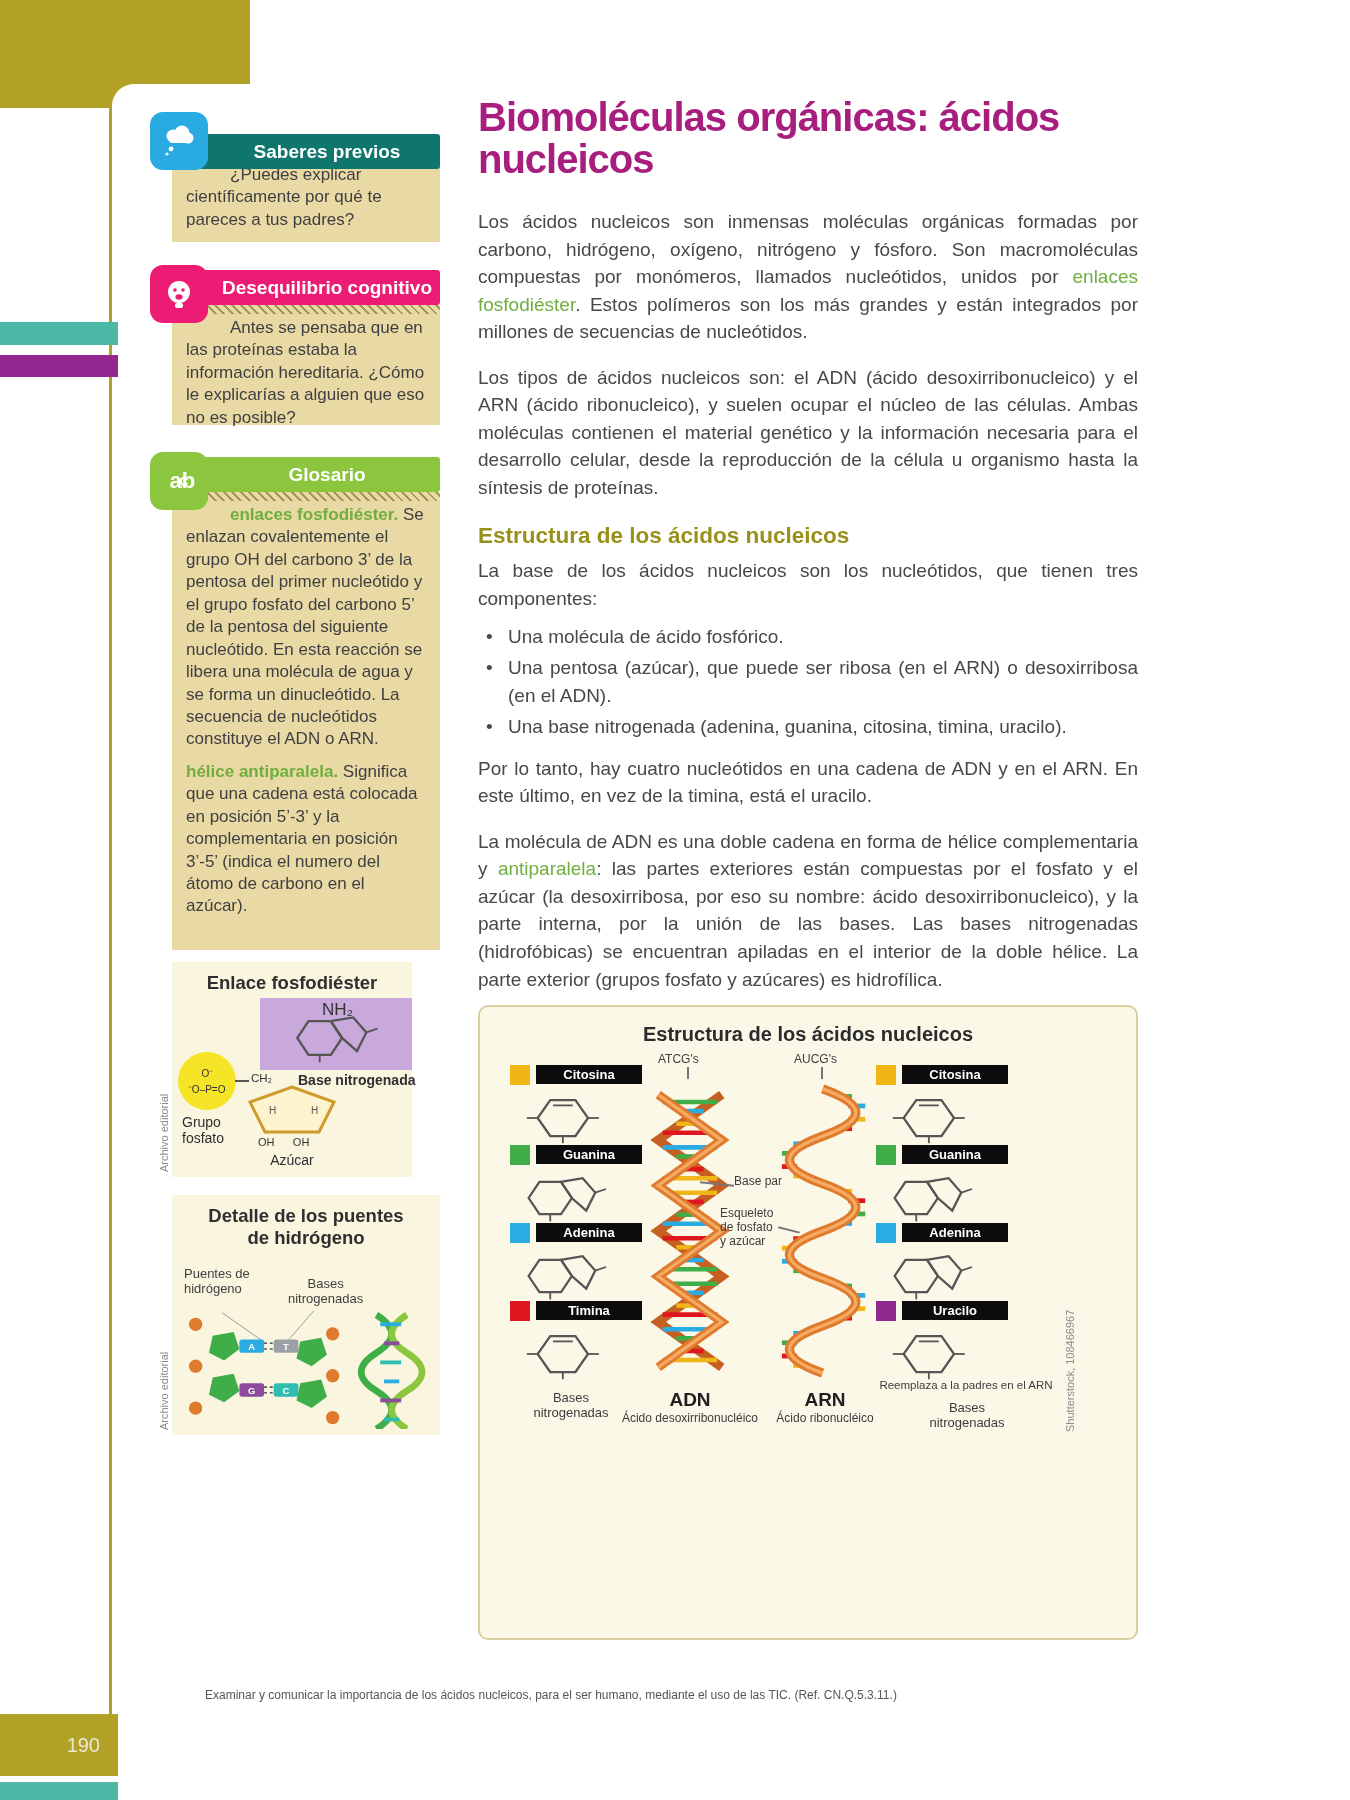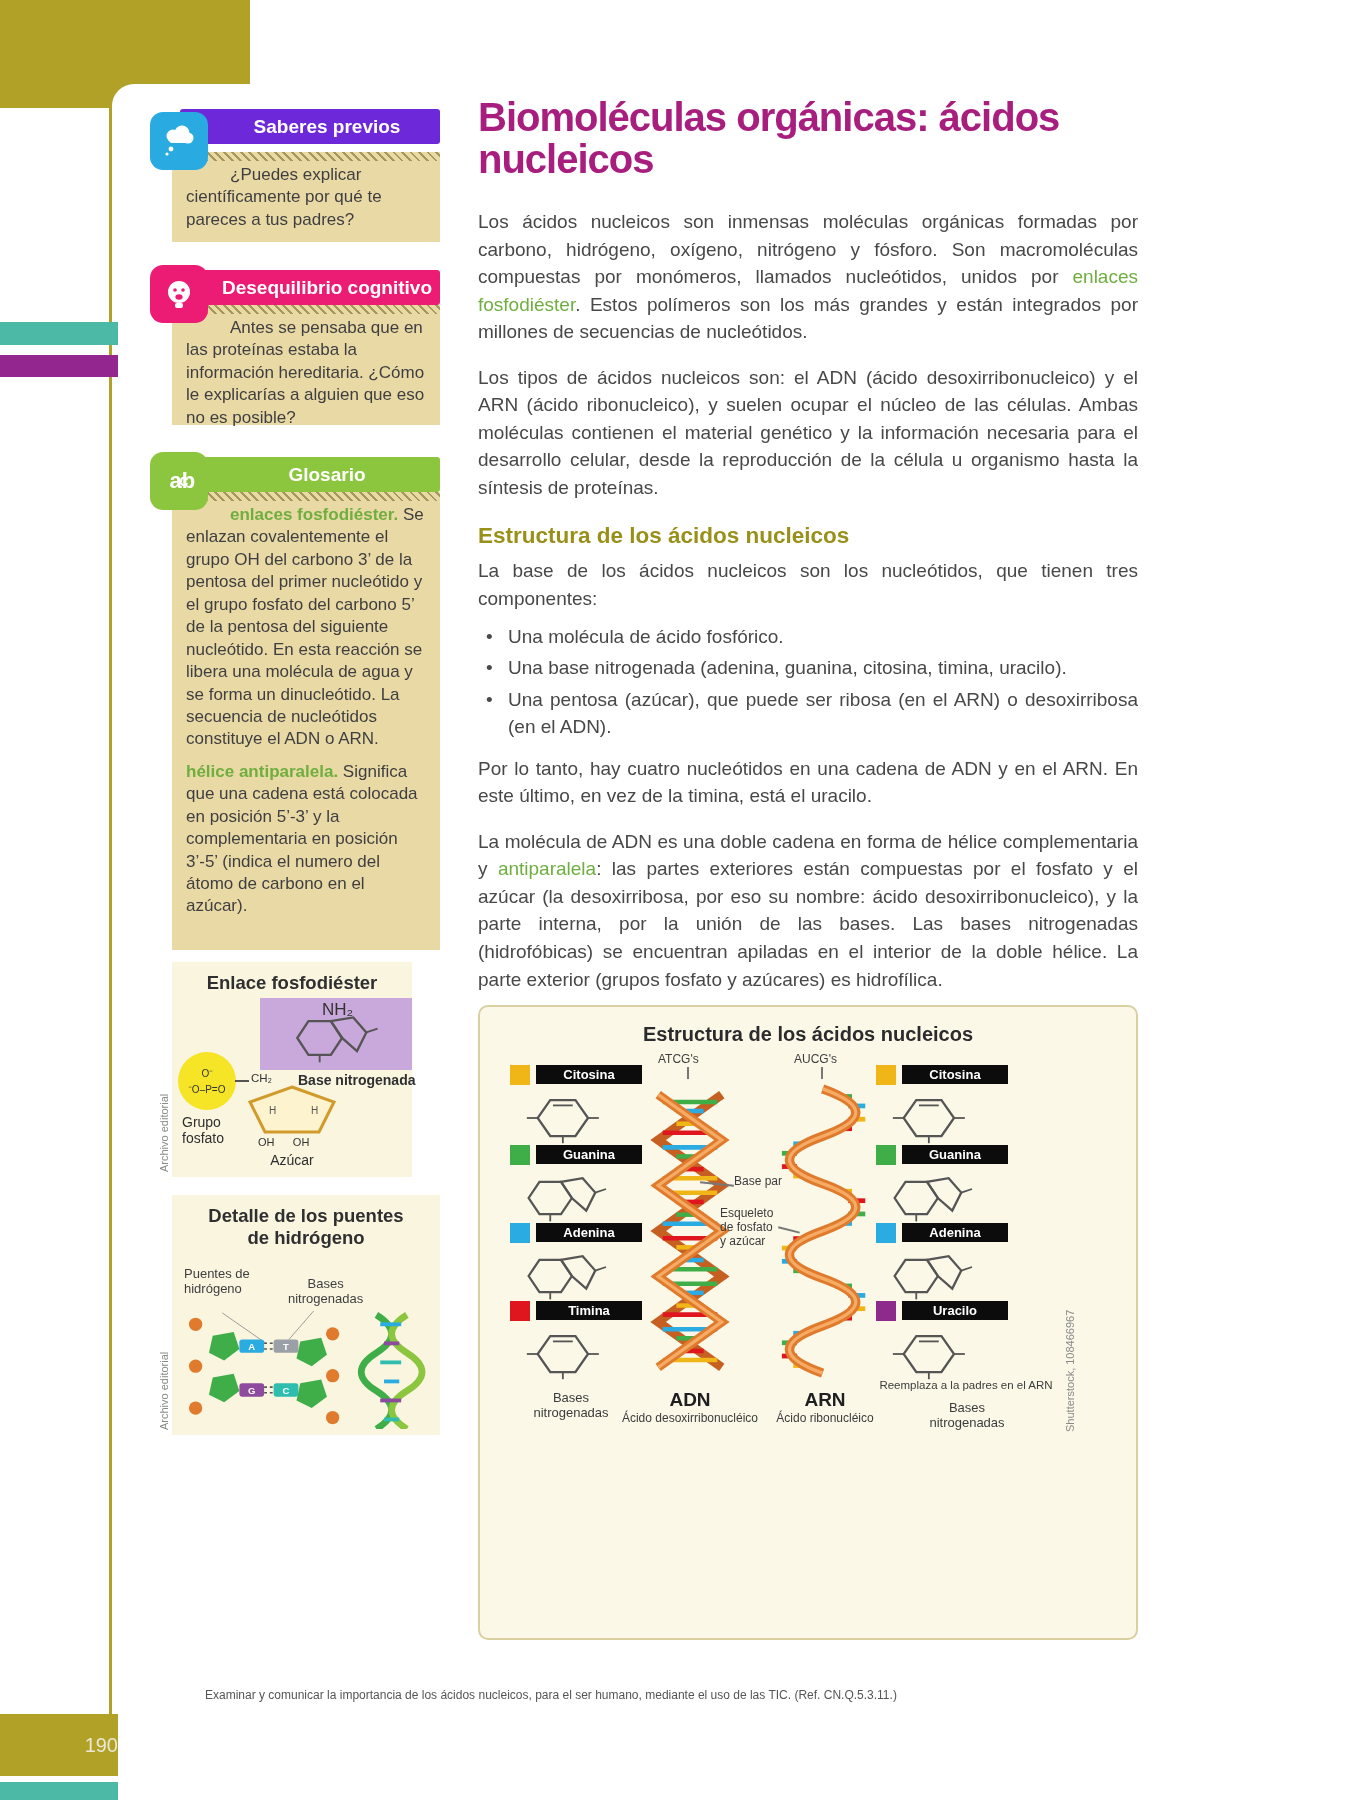--- a/index.html
+++ b/index.html
@@ -69,36 +69,36 @@
         <line x1="30" y1="48" x2="30" y2="56" stroke="#555" stroke-width="2"></line>
       </g>
     </defs>
   </svg>
 
   <div class="abs olive" style="left:0;top:0;width:250px;height:108px"></div>
   <div class="abs" style="left:112px;top:84px;width:138px;height:24px;background:#fff;border-top-left-radius:22px"></div>
   <div class="abs olive" style="left:109px;top:86px;width:3px;height:1629px"></div>
   <div class="abs teal" style="left:0;top:322px;width:118px;height:23px"></div>
   <div class="abs mag" style="left:0;top:355px;width:118px;height:22px"></div>
-  <div class="abs olive" style="left:0;top:1714px;width:118px;height:62px;display:flex;align-items:center;justify-content:flex-end;">
+  <div class="abs olive" style="left:0;top:1714px;width:118px;height:62px;display:flex;align-items:center;justify-content:flex-end;padding-right:18px">
     <span style="color:#ebe7d3;font-size:20px">190</span>
   </div>
   <div class="abs teal" style="left:0;top:1782px;width:118px;height:18px"></div>
 
   <div class="f-icon" style="left:150px;top:112px;background:#29abe2">
     <svg width="36" height="34" viewBox="0 0 36 34">
       <circle cx="12" cy="12" r="6.5" fill="#fff"></circle>
       <circle cx="21" cy="9" r="7.5" fill="#fff"></circle>
       <circle cx="27" cy="14" r="5.5" fill="#fff"></circle>
       <rect x="8" y="12" width="23" height="7" rx="3.5" fill="#fff"></rect>
       <circle cx="10" cy="25" r="2.4" fill="#fff"></circle>
       <circle cx="6" cy="30" r="1.6" fill="#fff"></circle>
     </svg>
   </div>
-  <div class="f-head" style="left:180px;top:109px;width:260px;background:#6d28d9">
+  <div class="f-head" style="left:180px;top:134px;width:260px;background:#0f766e">
     <span>Saberes previos</span>
   </div>
   <div class="hatch" style="left:206px;top:152px;width:234px"></div>
   <div class="f-body" style="left:172px;top:152px;width:268px;height:90px">
     <p style="text-indent:44px">¿Puedes explicar científicamente por qué te pareces a tus padres?</p>
   </div>
 
   <div class="f-icon" style="left:150px;top:265px;background:#ec1c74">
     <svg width="34" height="34" viewBox="0 0 34 34">
       <circle cx="17" cy="15" r="11" fill="#fff"></circle>
@@ -208,22 +208,22 @@
   <span class="vcredit" style="left:158px;top:1430px">Archivo editorial</span>
 
   <div id="maincol">
     <h1 class="title">Biomoléculas orgánicas: ácidos nucleicos</h1>
     <p class="para" style="margin-bottom:18px"><span>Los ácidos nucleicos son inmensas moléculas orgánicas formadas por carbono, hidrógeno, oxígeno, nitrógeno y fósforo. Son macromoléculas compuestas por monómeros, llamados nucleótidos, unidos por </span><span class="green">enlaces fosfodiéster</span><span>. Estos polímeros son los más grandes y están integrados por millones de secuencias de nucleótidos.</span></p>
     <p class="para" style="margin-bottom:22px">Los tipos de ácidos nucleicos son: el ADN (ácido desoxirribonucleico) y el ARN (ácido ribonucleico), y suelen ocupar el núcleo de las células. Ambas moléculas contienen el material genético y la información necesaria para el desarrollo celular, desde la reproducción de la célula u organismo hasta la síntesis de proteínas.</p>
     <h2 class="sect">Estructura de los ácidos nucleicos</h2>
     <p class="para" style="margin-bottom:10px">La base de los ácidos nucleicos son los nucleótidos, que tienen tres componentes:</p>
     <ul class="blts">
       <li><span>Una molécula de ácido fosfórico.</span></li>
+      <li><span>Una pentosa (azúcar), que puede ser ribosa (en el ARN) o desoxirribosa (en el ADN).</span></li>
       <li><span>Una base nitrogenada (adenina, guanina, citosina, timina, uracilo).</span></li>
-      <li><span>Una pentosa (azúcar), que puede ser ribosa (en el ARN) o desoxirribosa (en el ADN).</span></li>
     </ul>
     <p class="para" style="margin-bottom:18px">Por lo tanto, hay cuatro nucleótidos en una cadena de ADN y en el ARN. En este último, en vez de la timina, está el uracilo.</p>
     <p class="para"><span>La molécula de ADN es una doble cadena en forma de hélice complementaria y </span><span class="green">antiparalela</span><span>: las partes exteriores están compuestas por el fosfato y el azúcar (la desoxirribosa, por eso su nombre: ácido desoxirribonucleico), y la parte interna, por la unión de las bases. Las bases nitrogenadas (hidrofóbicas) se encuentran apiladas en el interior de la doble hélice. La parte exterior (grupos fosfato y azúcares) es hidrofílica.</span></p>
   </div>
 
   <div id="bigfig">
     <div class="bigtitle">Estructura de los ácidos nucleicos</div>
 
     <div class="basesq" style="left: 30px; top: 58px; background: rgb(240, 181, 23);"></div>
     <div class="basebar" style="left:56px;top:58px">

